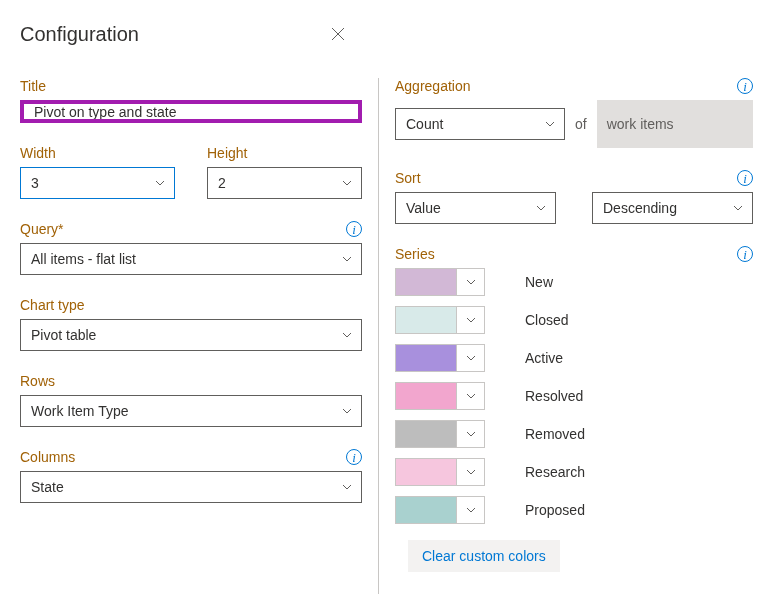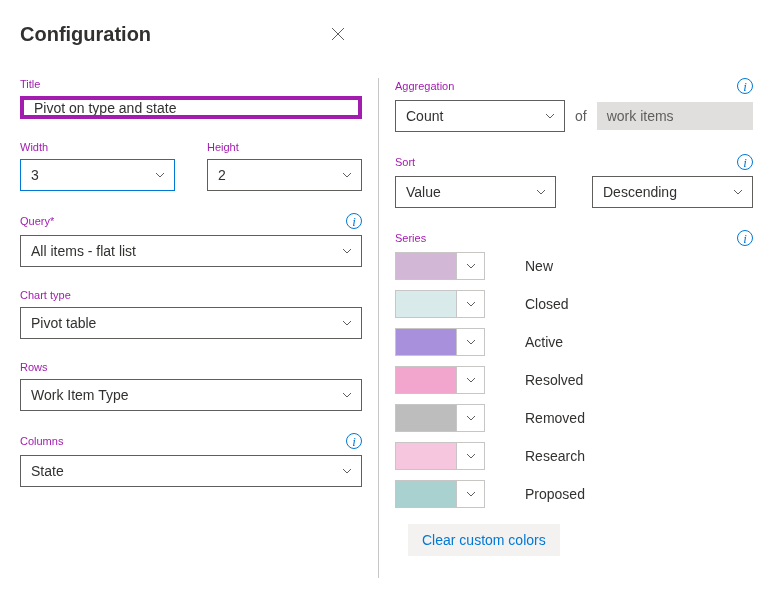--- a/index.html
+++ b/index.html
@@ -13,21 +13,21 @@
   }
   .header {
     display: flex;
     align-items: center;
     justify-content: space-between;
     max-width: 340px;
     margin-bottom: 28px;
   }
   .header h1 {
     font-size: 20px;
-    font-weight: 700;
+    font-weight: 400;
     margin: 0;
     color: #323130;
   }
   .close-btn {
     width: 32px; height: 32px;
     display: flex; align-items: center; justify-content: center;
     cursor: pointer;
     color: #605e5c;
     margin-right: 6px;
   }
@@ -41,22 +41,22 @@
   .col-left { width: 360px; }
   .col-right { width: 395px; border-left: 1px solid #c8c6c4; padding-left: 16px; }
   .form-group { margin-bottom: 22px; }
   .label-row {
     display: flex;
     justify-content: space-between;
     align-items: center;
     margin-bottom: 6px;
   }
   .label {
-    font-size: 11px;
-    color: #a21caf;
+    font-size: 14px;
+    color: #a16207;
   }
   .info-icon {
     color: #0078d4;
     font-size: 13px;
     width: 16px; height: 16px;
     display: inline-flex;
     align-items: center; justify-content: center;
     border: 1px solid #0078d4;
     border-radius: 50%;
     cursor: pointer;
@@ -98,21 +98,21 @@
     pointer-events: none;
   }
   .row-wh { display: flex; gap: 32px; }
   .row-wh .form-group { flex: 0 0 155px; }
 
   .agg-row { display: flex; gap: 10px; align-items: center; }
   .agg-row .select-input { flex: 1; }
   .of-text { color: #605e5c; font-size: 14px; }
   .readonly-box {
     flex: 1;
-    height: 28px;
+    height: 48px;
     background: #e1dfdd;
     color: #605e5c;
     display: flex; align-items: center;
     padding: 0 10px;
   }
   .sort-row { display: flex; gap: 36px; }
   .sort-row .select-input { flex: 1; }
 
   .series-row {
     display: flex;

